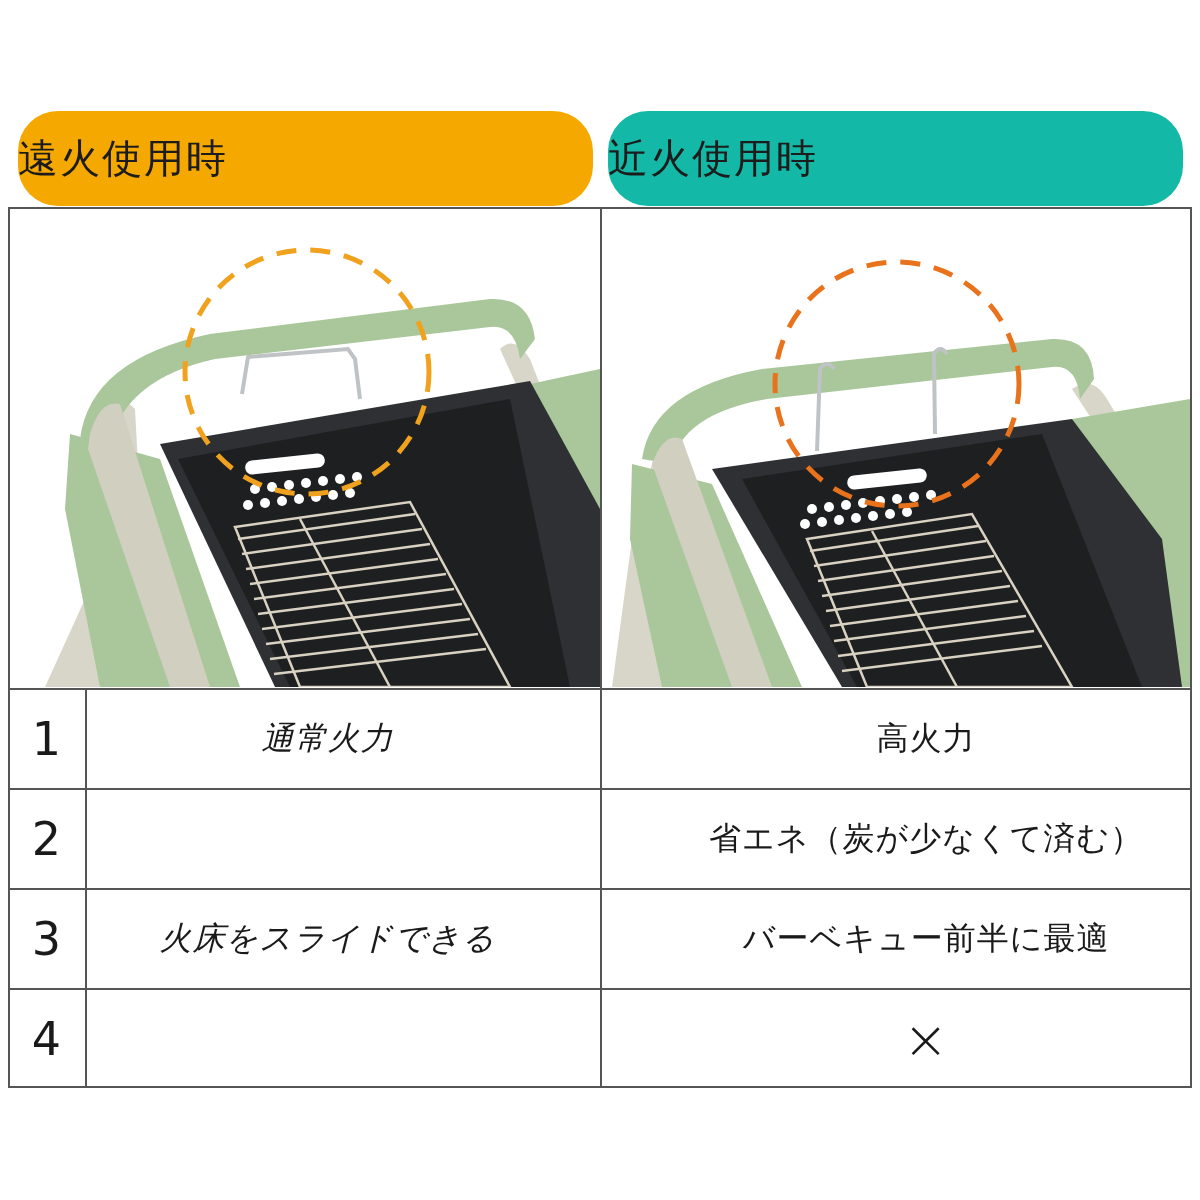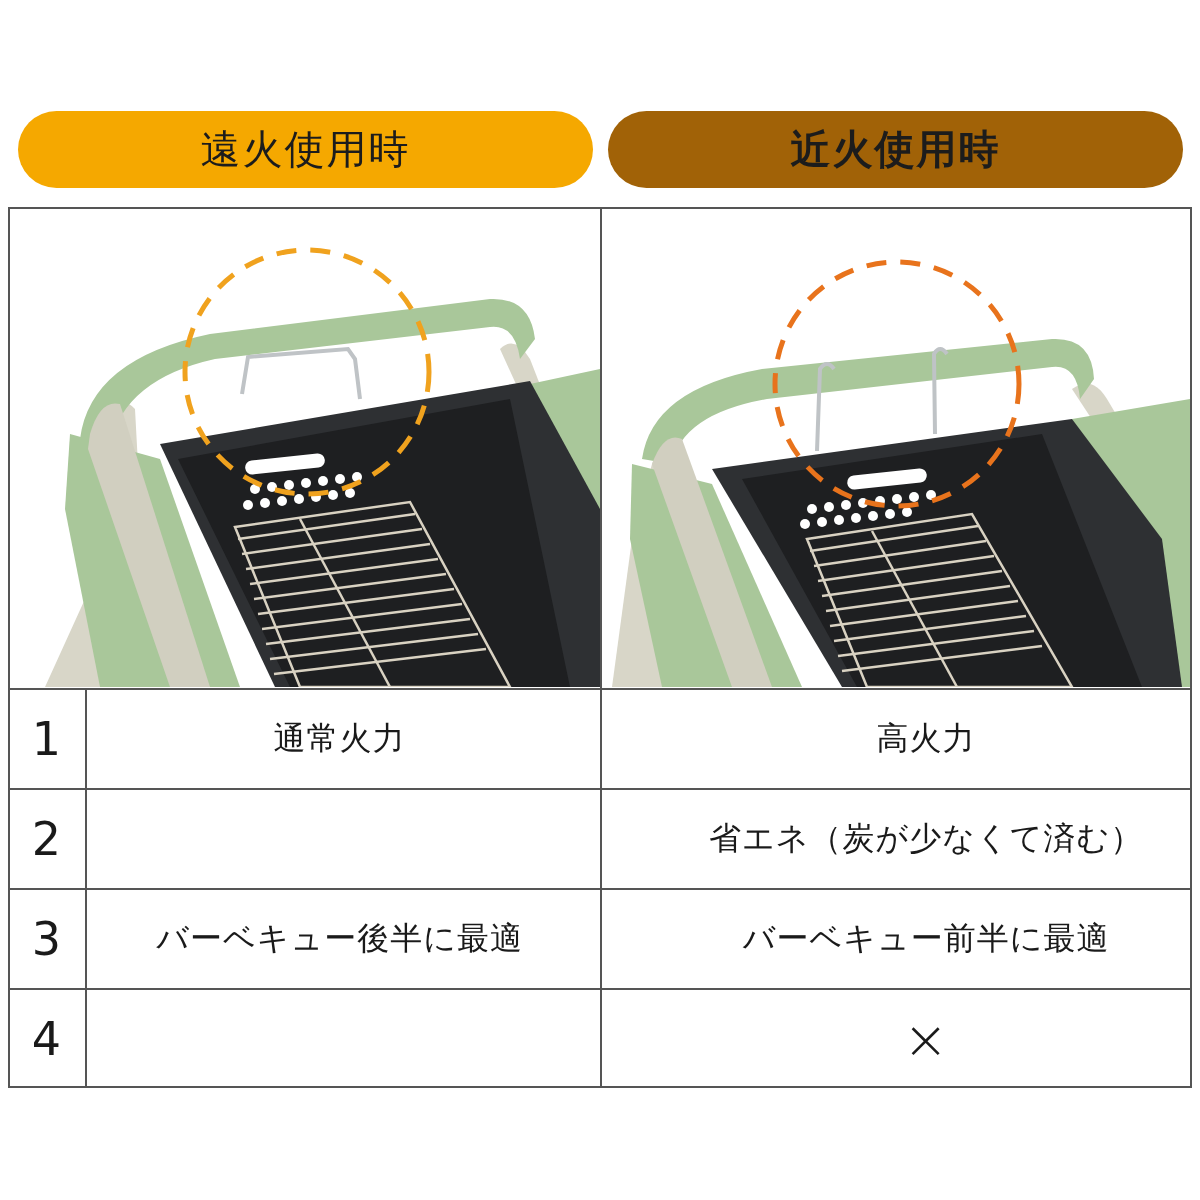--- a/index.html
+++ b/index.html
@@ -1,47 +1,47 @@
 <!DOCTYPE html>
 <html><head>
 <meta charset="utf-8">
 <style>
   html, body { margin: 0; padding: 0; background: #ffffff; }
   body { width: 1200px; height: 1200px; position: relative; overflow: hidden;
          font-family: "DejaVu Sans", "Liberation Sans", sans-serif; color: #1a1a1a; }
-  .pill { position: absolute; top: 111px; height: 77px; border-radius: 40px;
-          display: flex; align-items: center; justify-content: center;
+  .pill { position: absolute; top: 111px; height: 95px; border-radius: 40px;
+          display: flex; align-items: center; 
           font-size: 40px; letter-spacing: 2px; color: #1c1c1c; }
   .pill.left { left: 18px; width: 575px; }
   .pill.right { left: 608px; width: 575px; }
   .frame { position: absolute; left: 8px; top: 207px; width: 1184px; height: 881px;
            border: 2px solid #555; box-sizing: border-box; }
   .vdiv { position: absolute; left: 600px; top: 207px; width: 2px; height: 881px; background: #555; }
   .photo { position: absolute; top: 209px; height: 478px; overflow: hidden; background: #fff; }
   .photo.left { left: 10px; width: 590px; }
   .photo.right { left: 602px; width: 588px; }
   .photo svg { display: block; width: 100%; height: 100%; }
   .row { position: absolute; left: 8px; width: 1184px; height: 100px;
          border-top: 2px solid #555; box-sizing: border-box; }
   .num { position: absolute; left: 0; top: 0; width: 77px; height: 98px;
          border-right: 2px solid #555; display: flex; align-items: center;
          justify-content: center; font-size: 46px; font-family: "DejaVu Sans", sans-serif; }
   .cell { position: absolute; top: 0; height: 98px; display: flex; align-items: center;
           justify-content: center; font-size: 32px; letter-spacing: 1px; }
-  .cell.a { left: 91px; width: 481px; }
+  .cell.a { left: 79px; width: 481px; font-style: italic; }
   .cell.b { left: 594px; width: 648px; }
   .cell.cross { font-size: 54px; font-weight: 300; }
 </style>
 </head>
 <body>
 
 <div class="pill left" style="background:#F5A800;">
   <span>遠火使用時</span>
 </div>
-<div class="pill right" style="background:#a16207;font-weight:bold;">
+<div class="pill right" style="background:#14b8a6;">
   <span>近火使用時</span>
 </div>
 
 <div class="frame"></div>
 
 <div class="photo left">
   <svg viewBox="0 0 590 478" xmlns="http://www.w3.org/2000/svg">
     <rect width="590" height="478" fill="#fff"></rect>
 
     <path d="M490 140 Q505 125 520 150 L590 330 L590 360 Z" fill="#D8D6C8"></path>
@@ -152,19 +152,19 @@
   <div class="num">1</div>
   <div class="cell a">通常火力</div>
   <div class="cell b">高火力</div>
 </div>
 <div class="row" style="top:788px;">
   <div class="num">2</div>
   <div class="cell b">省エネ（炭が少なくて済む）</div>
 </div>
 <div class="row" style="top:888px;">
   <div class="num">3</div>
-  <div class="cell a">バーベキュー後半に最適</div>
+  <div class="cell a">火床をスライドできる</div>
   <div class="cell b">バーベキュー前半に最適</div>
 </div>
 <div class="row" style="top:988px;">
   <div class="num">4</div>
   <div class="cell b cross">×</div>
 </div>
 
 </body></html>

